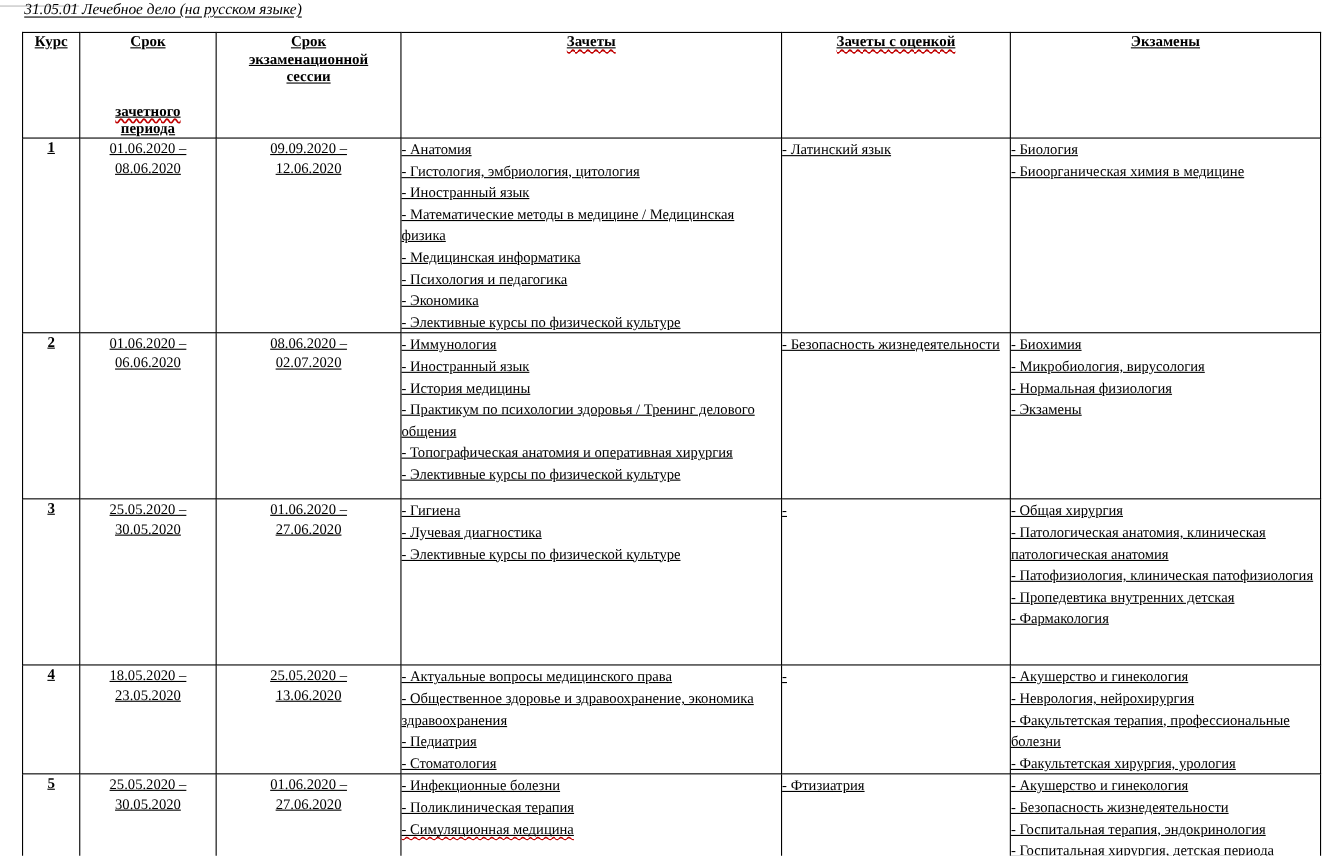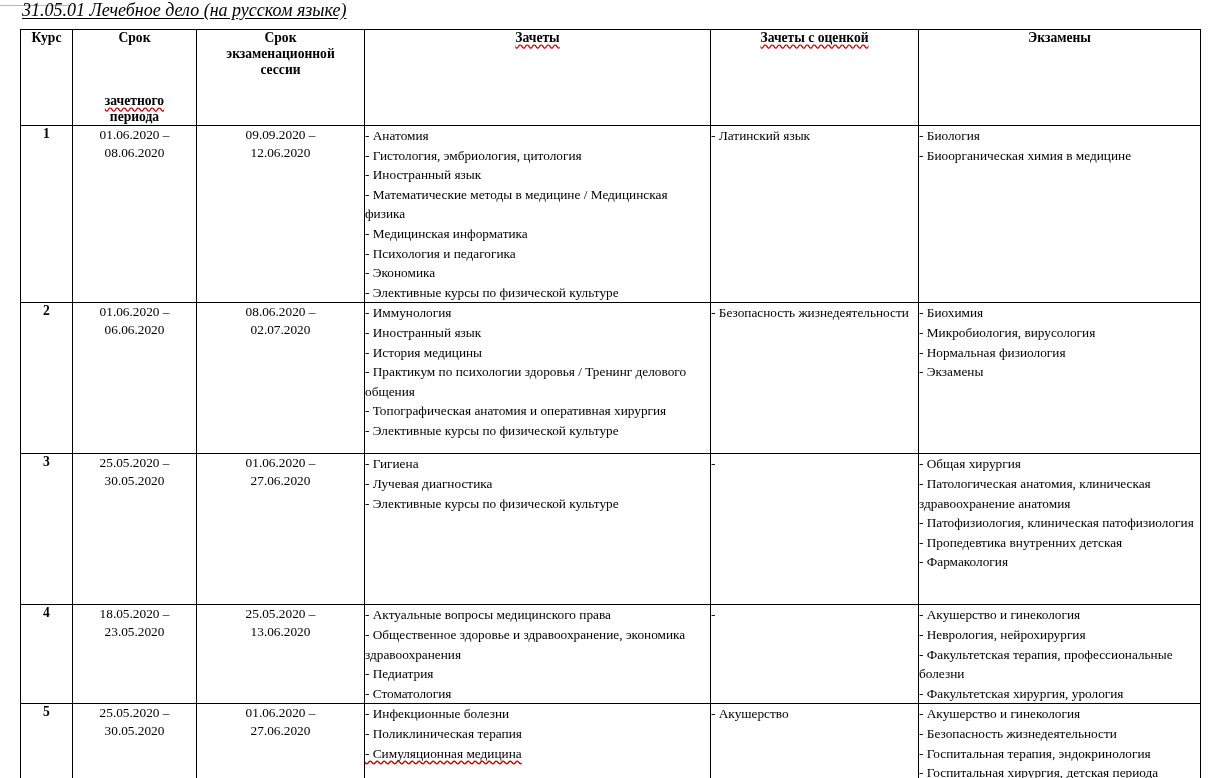--- a/index.html
+++ b/index.html
@@ -26,21 +26,21 @@
     left: 0;
     top: 5px;
     width: 72px;
     height: 0;
     border-top: 1px solid #b9b9b9;
   }
   .doc-title {
     position: absolute;
     left: 22px;
     top: 0px;
-    font-size: 18px;
+    font-size: 14px;
     font-style: italic;
     line-height: 20px;
     white-space: nowrap;
     text-decoration: underline;
     text-underline-offset: 2px;
     font-family: Liberation Serif, serif;
   }
   table.schedule {
     position: absolute;
     left: 20px;
@@ -48,20 +48,21 @@
     width: 1180px;
     border-collapse: collapse;
     table-layout: fixed;
     font-size: 13.3px;
   }
   table.schedule td,
   table.schedule th {
     border: 1px solid #000000;
     vertical-align: top;
     padding: 0;
+    text-decoration: underline;
   }
   thead th {
     font-weight: bold;
     text-align: center;
     vertical-align: middle;
     font-size: 13.6px;
     line-height: 16px;
     height: 55px;
     padding: 3px 2px;
   }
@@ -227,21 +228,21 @@
           <td class="list">
             <span class="ln">- Гигиена</span>
             <span class="ln">- Лучевая диагностика</span>
             <span class="ln">- Элективные курсы по физической культуре</span>
           </td>
           <td class="list">
             <span class="ln">-</span>
           </td>
           <td class="list">
             <span class="ln">- Общая хирургия</span>
-            <span class="ln wrap">- Патологическая анатомия, клиническая здравоохранение анатомия</span>
+            <span class="ln wrap">- Патологическая анатомия, клиническая патологическая анатомия</span>
             <span class="ln wrap">- Патофизиология, клиническая патофизиология</span>
             <span class="ln">- Пропедевтика внутренних детская</span>
             <span class="ln">- Фармакология</span>
           </td>
         </tr>
         <tr class="r4">
           <td class="course">4</td>
           <td class="dates">
             <div>18.05.2020 –</div>
             <div>23.05.2020</div>
@@ -275,21 +276,21 @@
           <td class="dates">
             <div>01.06.2020 –</div>
             <div>27.06.2020</div>
           </td>
           <td class="list">
             <span class="ln">- Инфекционные болезни</span>
             <span class="ln">- Поликлиническая терапия</span>
             <span class="ln"><span class="sp">- Симуляционная медицина</span></span>
           </td>
           <td class="list">
-            <span class="ln">- Акушерство</span>
+            <span class="ln">- Фтизиатрия</span>
           </td>
           <td class="list">
             <span class="ln">- Акушерство и гинекология</span>
             <span class="ln">- Безопасность жизнедеятельности</span>
             <span class="ln wrap">- Госпитальная терапия, эндокринология</span>
             <span class="ln wrap">- Госпитальная хирургия, детская периода</span>
           </td>
         </tr>
       </tbody>
   </table>

